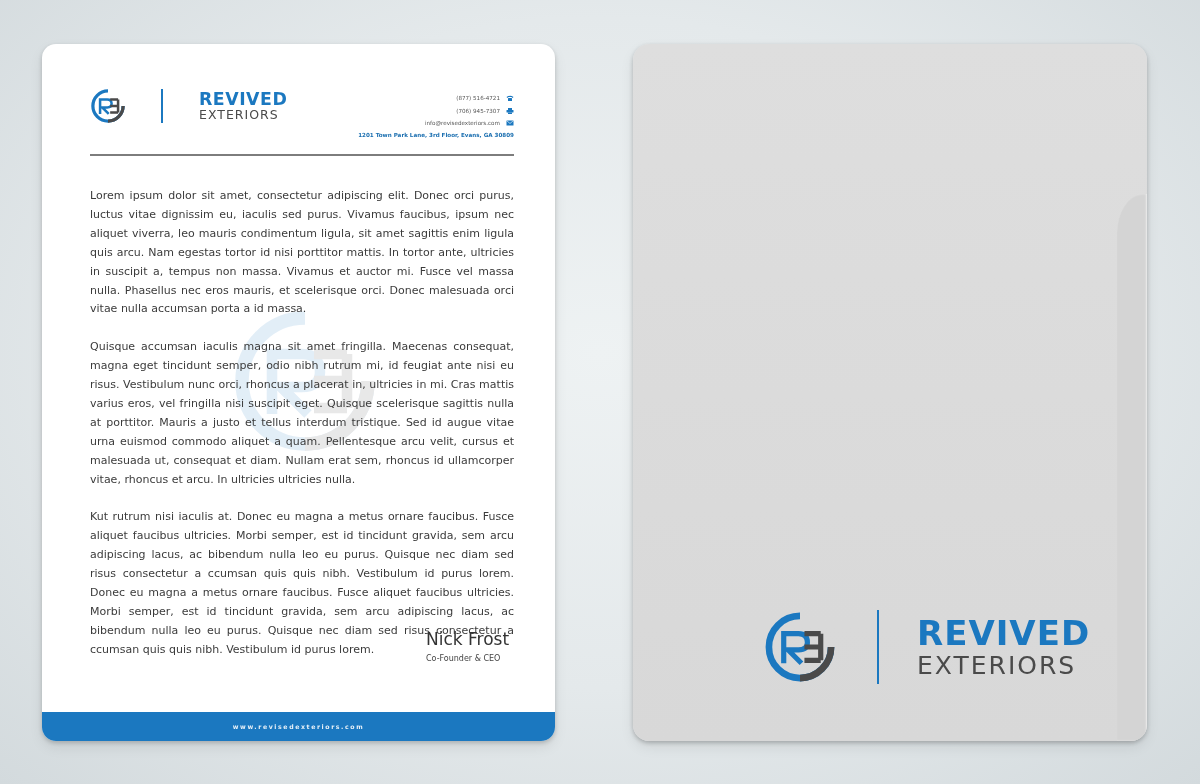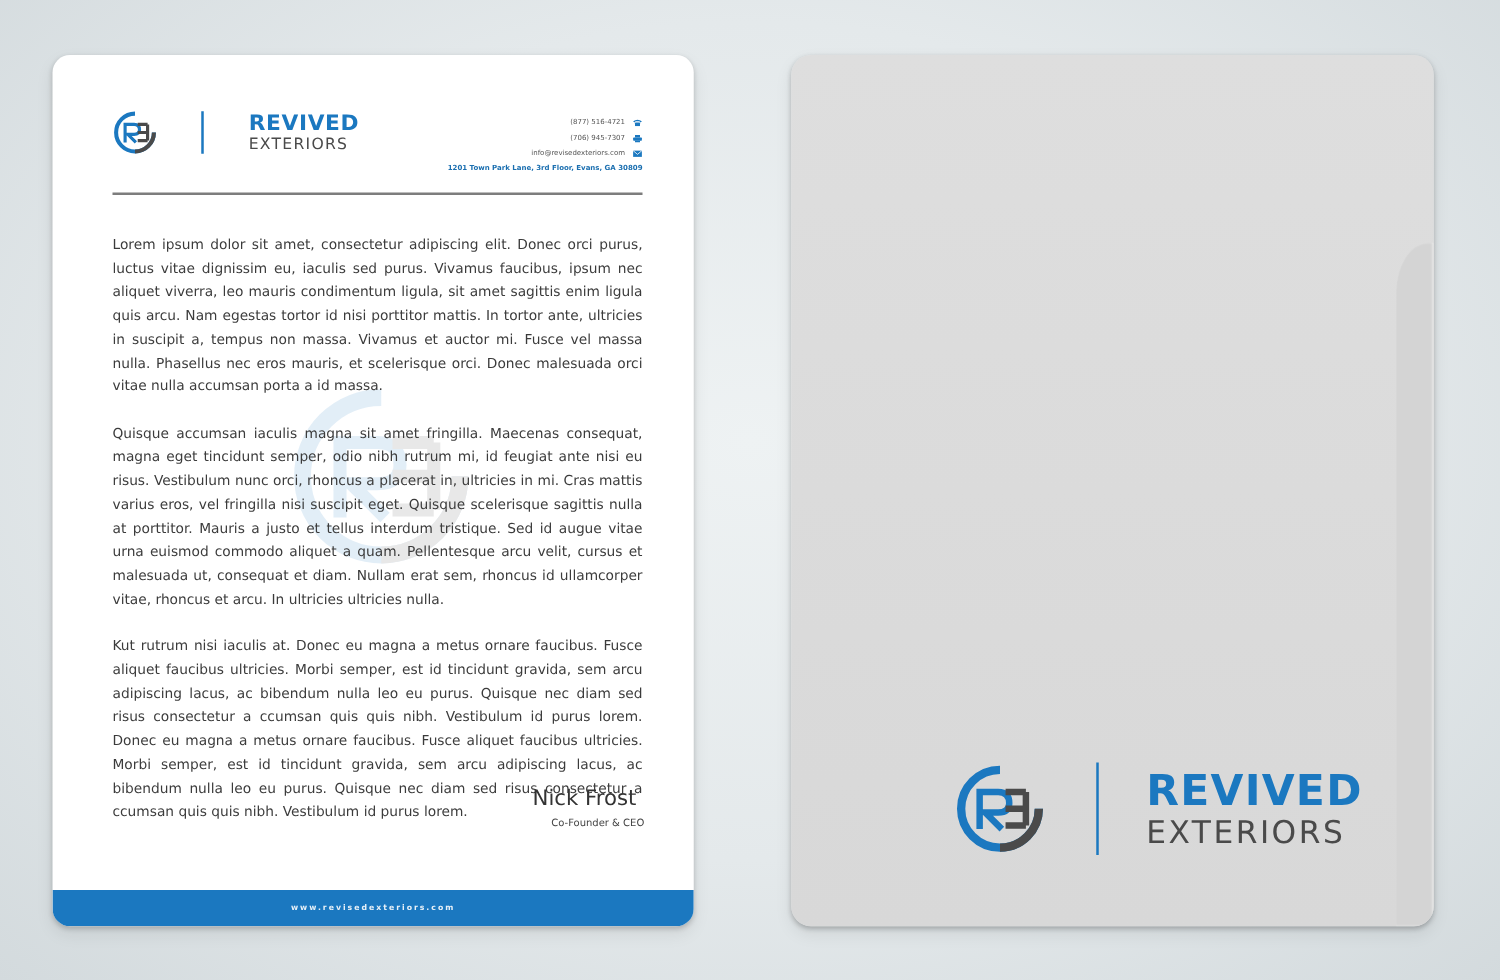--- a/index.html
+++ b/index.html
@@ -73,21 +73,21 @@
 
   .watermark {
     position: absolute; left: 188px; top: 262px; opacity: 0.12;
   }
 
   .sig-name {
     position: absolute; left: 384px; top: 585px;
     font-size: 17px; color: #333;
   }
   .sig-title {
-    position: absolute; left: 399px; top: 610px;
+    position: absolute; left: 384px; top: 610px;
     font-size: 8px; color: #444;
   }
   .footer {
     position: absolute; left: 0; bottom: 0; width: 100%; height: 29px;
     background: #1b78c0;
     display: flex; align-items: center; justify-content: center;
     color: #e8f1f8; font-size: 6.2px; font-weight: bold; letter-spacing: 1.6px;
   }
 </style>
 </head>

